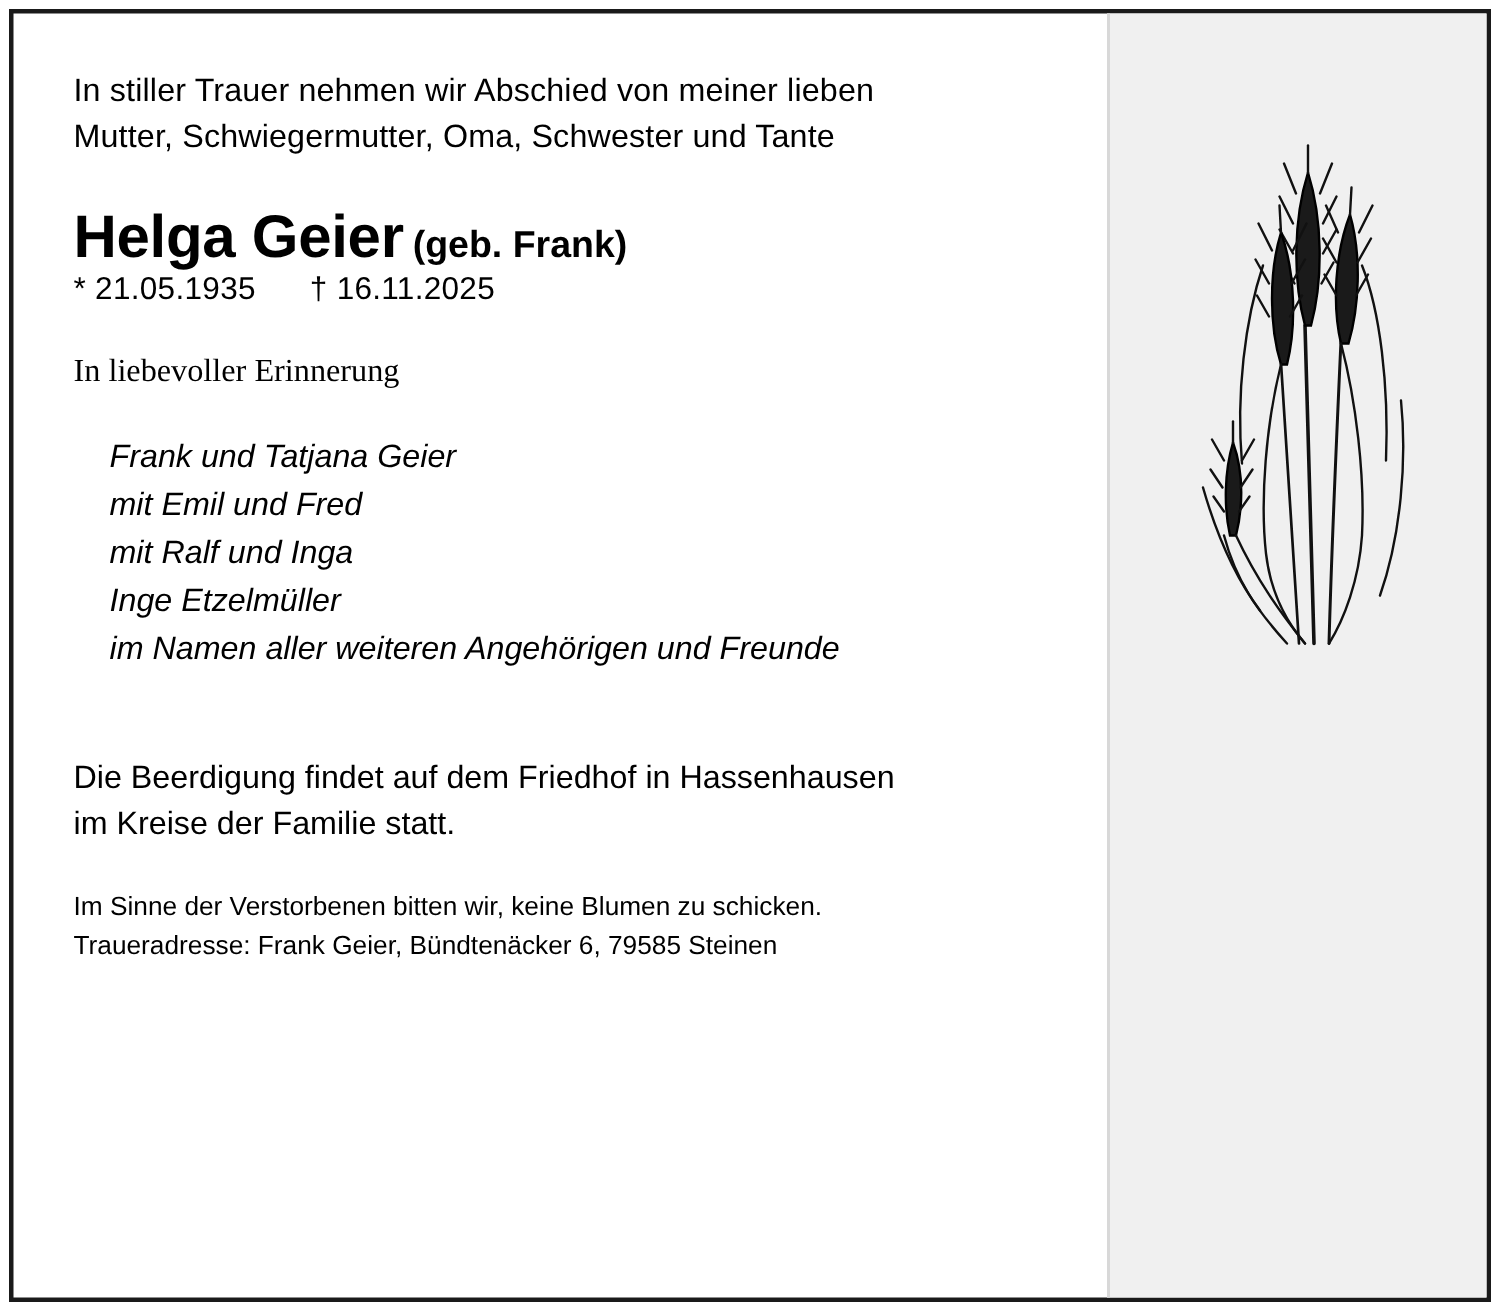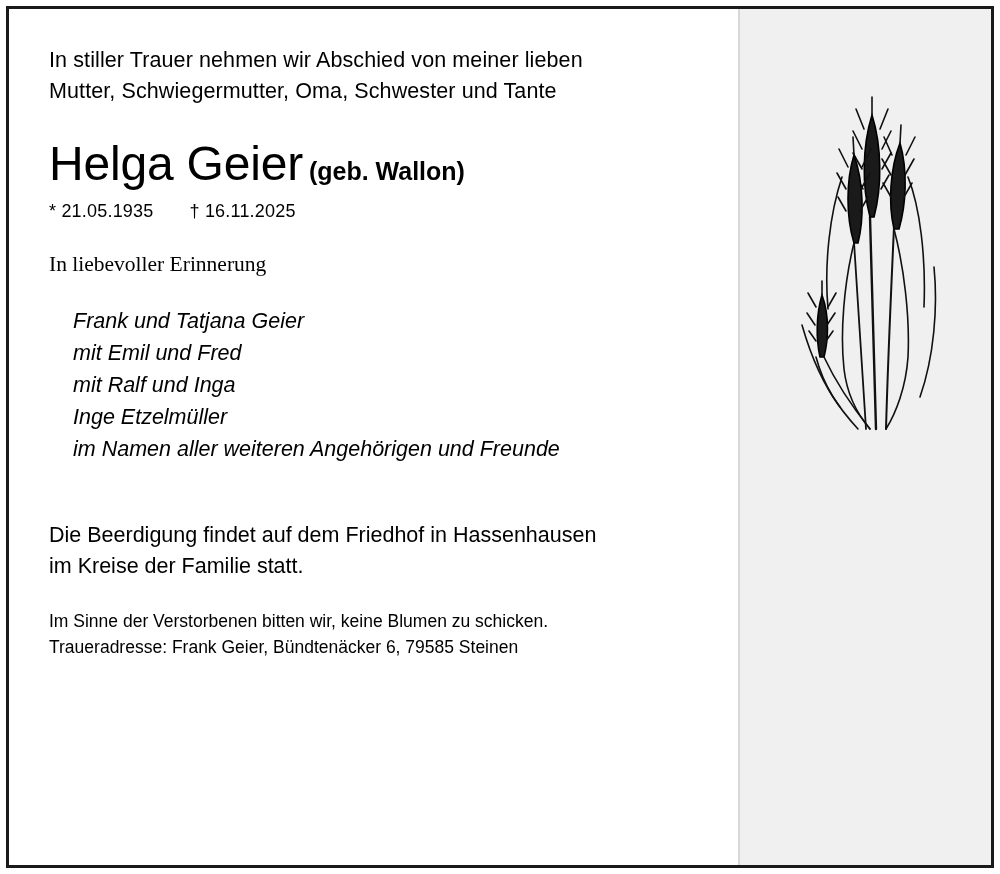--- a/index.html
+++ b/index.html
@@ -51,36 +51,35 @@
   .intro {
     font-size: 21.5px;
     line-height: 1.42;
     margin-top: 6px;
     letter-spacing: 0.1px;
   }
   .name-block {
     margin-top: 30px;
   }
   .deceased-name {
-    font-size: 48px;
-    font-weight: normal;
+    font-size: 40px;
+    font-weight: bold;
     letter-spacing: -0.2px;
     display: inline;
     vertical-align: baseline;
   }
   .maiden-name {
     font-size: 25px;
     font-weight: bold;
     display: inline;
     vertical-align: baseline;
     margin-left: 6px;
   }
   .dates {
-    font-size: 18px;
-    margin-top: 10px;
+    font-size: 21px;
     letter-spacing: 0.2px;
   }
   .dates .death-date {
     margin-left: 36px;
   }
   .verse {
     font-size: 21.5px;
     line-height: 1.42;
     margin-top: 52px;
   }
@@ -123,21 +122,21 @@
 <body>
 
 <div class="page">
   <div class="frame">
 
     <div class="content">
 
       <div class="intro">In stiller Trauer nehmen wir Abschied von meiner lieben Mutter, Schwiegermutter, Oma, Schwester und Tante</div>
 
       <div class="name-block">
-        <span class="deceased-name">Helga Geier</span><span class="maiden-name">(geb. Wallon)</span>
+        <span class="deceased-name">Helga Geier</span><span class="maiden-name">(geb. Frank)</span>
       </div>
 
       <div class="dates">
         <span class="birth-date">* 21.05.1935</span><span class="death-date">† 16.11.2025</span>
       </div>
 
 
       <div class="memory-line">In liebevoller Erinnerung</div>
 
       <div class="mourners">

